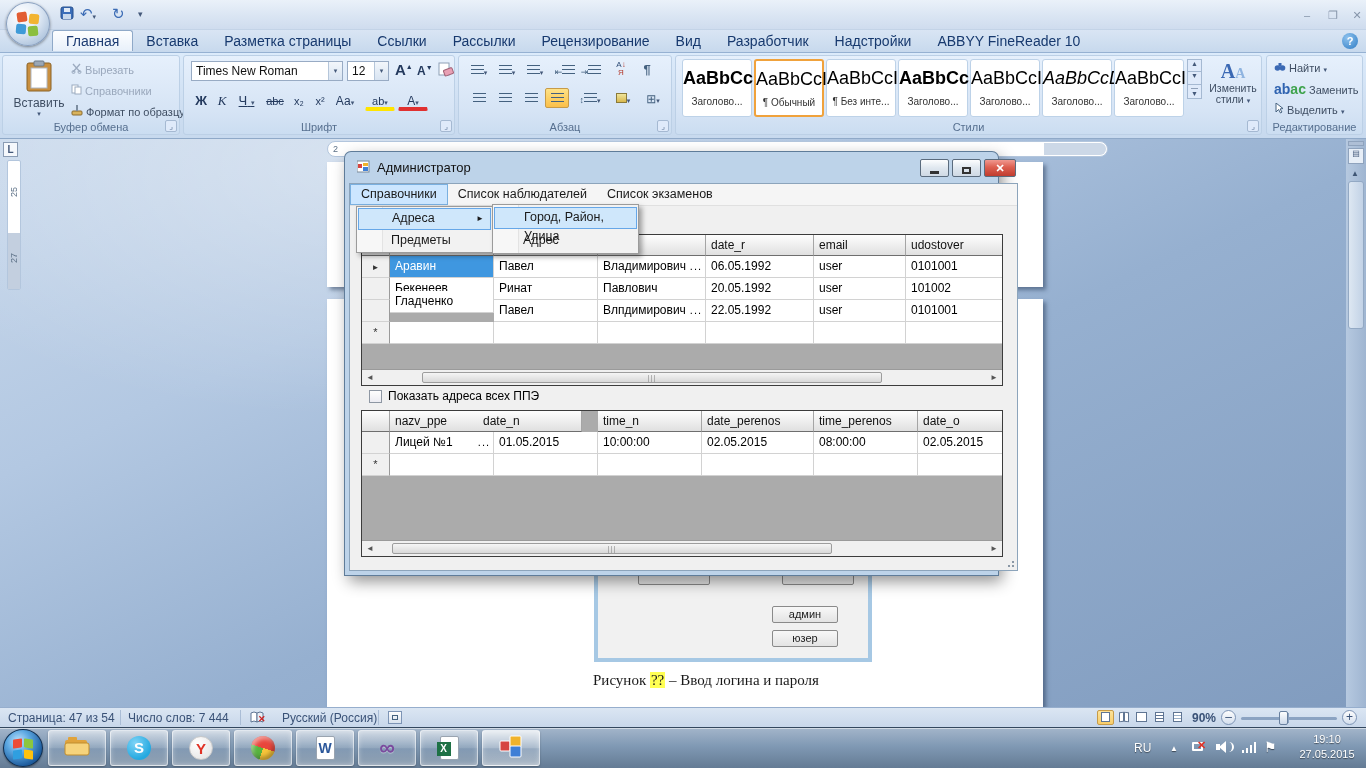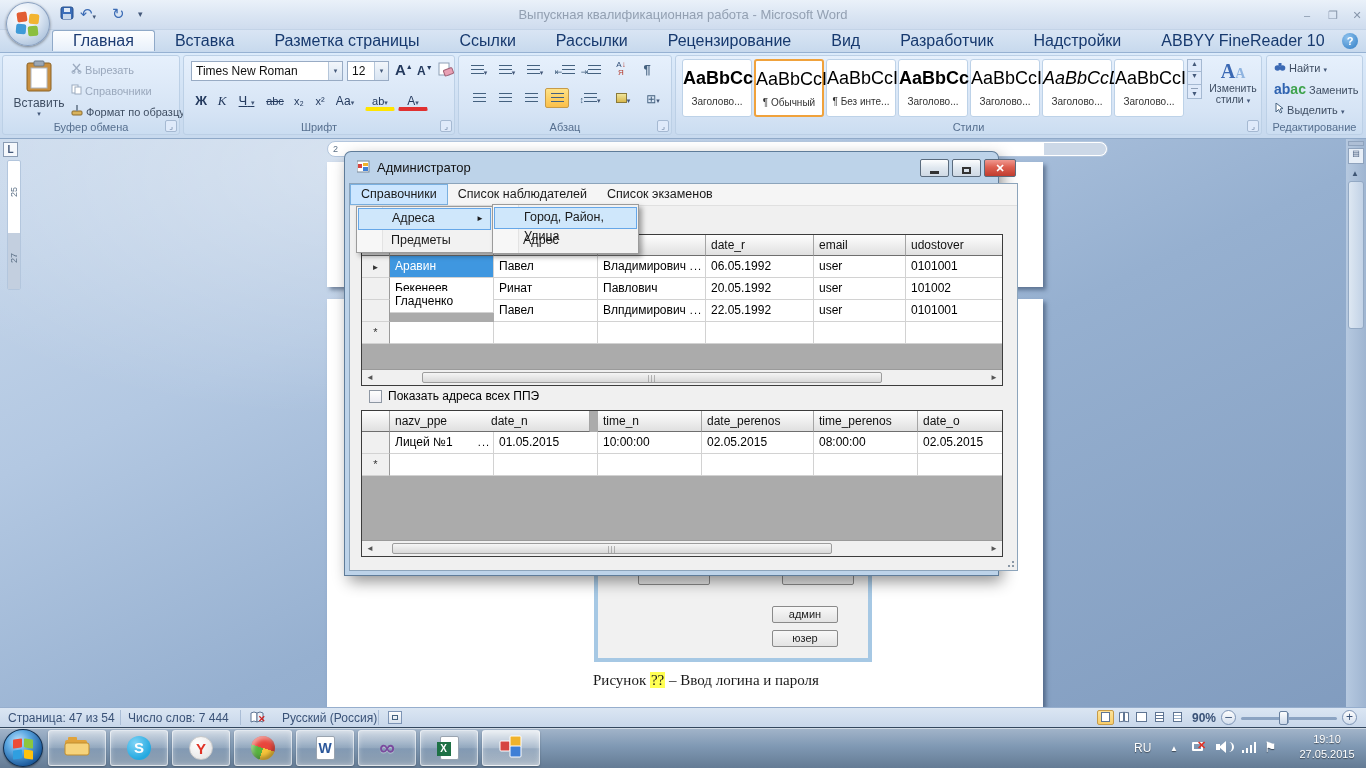--- a/index.html
+++ b/index.html
@@ -11,21 +11,21 @@
 #titlebar{left:0;top:0;width:1366px;height:30px;background:linear-gradient(#eaf1f9,#dae5f3 55%,#cfdcee);border-bottom:1px solid #c3d3e7}
 #win-title{left:0;top:7px;width:1366px;text-align:center;font-size:13px;color:#93a0b2}
 .wctl{top:8px;width:22px;height:15px;text-align:center;font-size:11px;color:#8796ab;line-height:15px}
 #office-orb{left:6px;top:2px;width:44px;height:44px;border-radius:50%;z-index:30;background:radial-gradient(circle at 36% 30%,#ffffff,#e2ebf6 40%,#b9cce2 70%,#92aac9);box-shadow:0 1px 3px rgba(0,0,0,.45),inset 0 0 0 1px #8aa0bf}
 .orbsq{position:absolute;width:10px;height:10px;border-radius:2px}
 .qat-ico{top:5px;height:18px;font-size:15px;color:#3c6cb5;line-height:18px}
 #qat-save{left:60px;top:6px}
 
 
 #tabstrip{left:0;top:30px;width:1366px;height:23px;background:linear-gradient(#d9e5f4,#c7d9ed);border-bottom:1px solid #96b1d2}
-.rtab{display:inline-block;padding:0 20px;font-size:16px;color:#17396e;line-height:22px;cursor:default}
+.rtab{display:inline-block;padding:0 13px;font-size:14px;color:#17396e;line-height:22px;cursor:default}
 .rtab.active{background:linear-gradient(#fdfeff,#e8f0fa);border:1px solid #8fa9c8;border-bottom:none;border-radius:3px 3px 0 0;line-height:20px;color:#1d3c73}
 #help-btn{left:1342px;top:33px;width:16px;height:16px;border-radius:50%;background:radial-gradient(circle at 35% 30%,#8ec2ee,#2f7cc4);color:#fff;font-size:11px;font-weight:bold;text-align:center;line-height:16px}
 
 
 #ribbon{left:0;top:53px;width:1366px;height:86px;background:linear-gradient(#dcebfb,#cfdff2 60%,#c7d9ee);border-bottom:1px solid #8fa9c8}
 .grp{position:absolute;top:2px;height:80px;border:1px solid #bcd0e6;border-radius:3px;background:linear-gradient(#e6f0fc,#d6e4f5 70%,#cbddf1)}
 .grp-label{position:absolute;bottom:1px;left:0;width:100%;text-align:center;font-size:11px;color:#566f8f}
 .launcher{position:absolute;right:2px;bottom:2px;width:12px;height:12px;border:1px solid #a5b9d2;border-radius:2px;background:#dfeafa;color:#5a7396;font-size:8px;line-height:11px;text-align:center}
 .sbtn{position:absolute;height:18px;font-size:11px;color:#3f4e63;line-height:18px;white-space:nowrap}
 .sbtn.dis{color:#9aa8bc}
@@ -95,21 +95,20 @@
 #chkbox{position:absolute;left:19px;top:206px;width:13px;height:13px;background:linear-gradient(#fefefe,#ececf2);border:1px solid #8e97a3}
 #chklabel{position:absolute;left:38px;top:205px;font-size:12px;color:#000}
 .grip{position:absolute;width:2px;height:2px;background:#8a97a5}
 </style>
 </head>
 <body>
 
 <div id="screen">
 
   <div class="a" id="titlebar">
-    <div class="a" id="win-title">Выпускная квалификационная работа  -  Microsoft Word</div>
     <div class="a" id="qat-save">
       <svg width="14" height="14">
           <rect x="1" y="1" width="12" height="12" rx="2" fill="#3a6db8" stroke="#27508d"></rect>
           <rect x="4" y="2" width="6" height="4" fill="#dfe9f5"></rect>
           <rect x="3" y="8" width="8" height="5" fill="#c7d8ec"></rect>
         </svg>
     </div>
     <div class="a qat-ico" style="left:80px">↶<span class="dda">▾</span></div>
     <div class="a qat-ico" style="left:112px">↻</div>
     <div class="a qat-ico" style="left:138px;font-size:9px;color:#44597a">▾</div>
@@ -355,21 +354,21 @@
           <span class="garr" style="right:4px">►</span>
         </div>
       </div>
 
       <div id="chkbox"></div>
       <div id="chklabel">Показать адреса всех ППЭ</div>
 
       <div class="grid" style="left:11px;top:226px;width:642px;height:147px">
         <div class="gh" style="left:0;width:28px"></div>
         <div class="gh" style="left:28px;width:104px">nazv_ppe</div>
-        <div class="gh" style="left:124px;width:104px">date_n</div>
+        <div class="gh" style="left:116px;width:104px">date_n</div>
         <div class="gh" style="left:236px;width:104px">time_n</div>
         <div class="gh" style="left:340px;width:112px">date_perenos</div>
         <div class="gh" style="left:452px;width:104px">time_perenos</div>
         <div class="gh" style="left:556px;width:84px;border-right:none">date_o</div>
 
         <div class="grh" style="left:0;top:21px;width:28px"></div>
         <div class="gc" style="left:28px;top:21px;width:104px"><span>Лицей №1</span><span class="ell">...</span></div>
         <div class="gc" style="left:132px;top:21px;width:104px">01.05.2015</div>
         <div class="gc" style="left:236px;top:21px;width:104px">10:00:00</div>
         <div class="gc" style="left:340px;top:21px;width:112px">02.05.2015</div>

